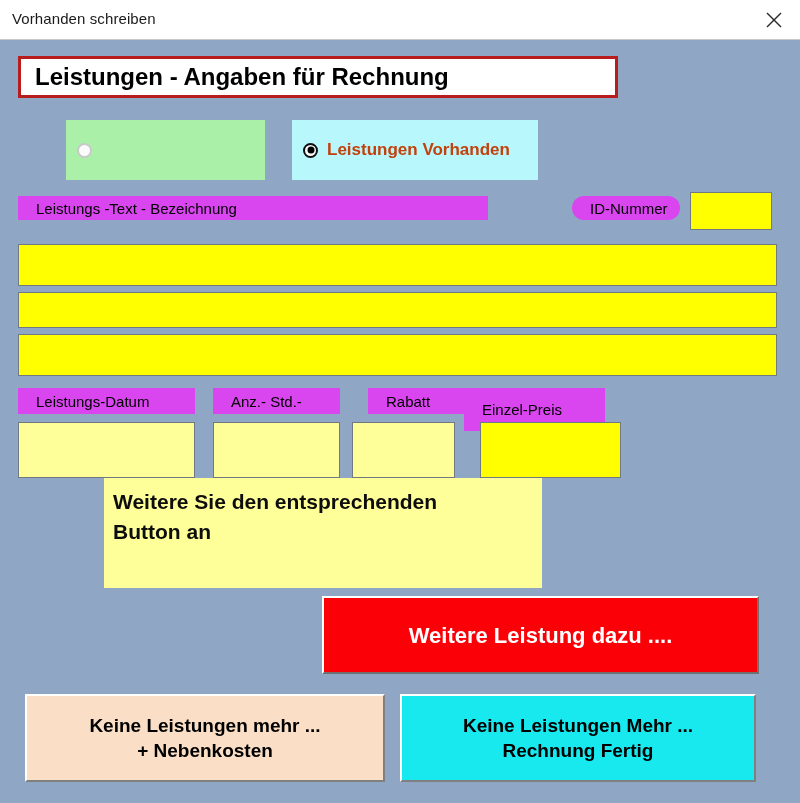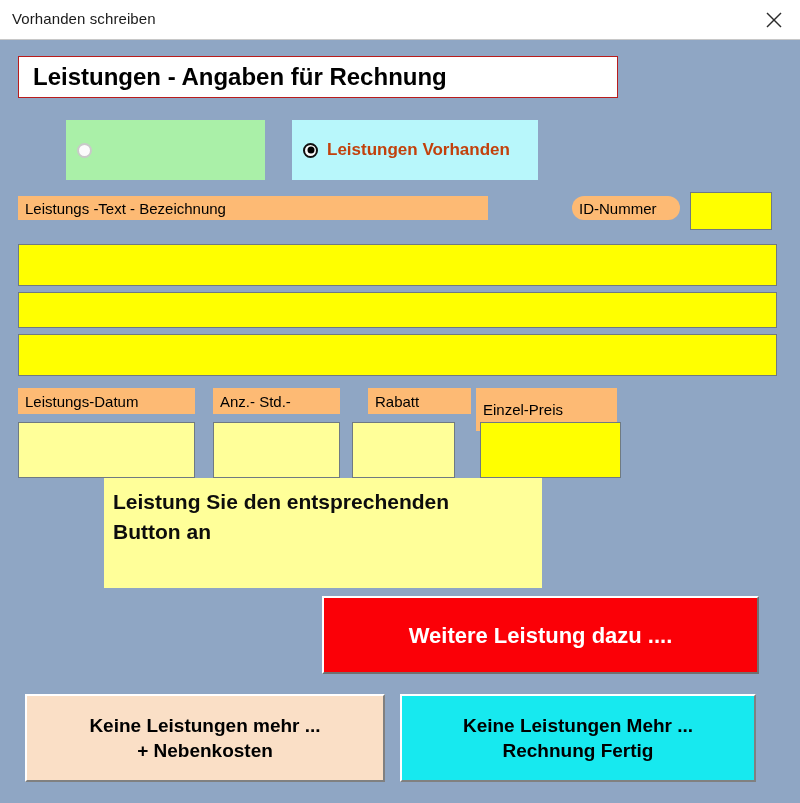--- a/index.html
+++ b/index.html
@@ -42,21 +42,21 @@
     cursor: pointer;
   }
   #close-button svg { display: block; }
 
   
   #header-box {
     position: absolute;
     left: 18px; top: 56px;
     width: 600px; height: 42px;
     background: #ffffff;
-    border: 1px solid #b91c1c;
+    border: 3px solid #b91c1c;
     box-sizing: border-box;
     display: flex;
     align-items: center;
   }
   #header-title {
     margin-left: 14px;
     font-size: 24px;
     font-weight: bold;
     color: #000000;
     white-space: nowrap;
@@ -108,36 +108,36 @@
     font-size: 17px;
     font-weight: bold;
     white-space: nowrap;
   }
   #radio-label-neu { color: #a8a8a8; }
   #radio-label-vorhanden { color: #c2410c; }
 
   
   .field-label {
     position: absolute;
-    background: #fdba74;
+    background: #d946ef;
     color: #000000;
     font-size: 15px;
     box-sizing: border-box;
     display: flex;
     align-items: center;
-    padding-left: 7px;
+    padding-left: 18px;
     white-space: nowrap;
     overflow: hidden;
   }
   #label-leistungstext { left: 18px;  top: 196px; width: 470px; height: 24px; }
   #label-idnummer      { left: 572px; top: 196px; width: 108px; height: 24px; border-radius: 12px; }
   #label-datum         { left: 18px;  top: 388px; width: 177px; height: 26px; }
   #label-anzstd        { left: 213px; top: 388px; width: 127px; height: 26px; }
   #label-rabatt        { left: 368px; top: 388px; width: 103px; height: 26px; }
-  #label-einzelpreis   { left: 476px; top: 388px; width: 141px; height: 43px; }
+  #label-einzelpreis   { left: 464px; top: 388px; width: 141px; height: 43px; }
 
   
   .yellow-input {
     position: absolute;
     background: #ffff00;
     border: 1px solid #6f7a82;
     box-sizing: border-box;
   }
   .lightyellow-input {
     position: absolute;
@@ -263,21 +263,21 @@
 <div class="field-label" id="label-anzstd">Anz.- Std.-</div>
 <div class="field-label" id="label-rabatt">Rabatt</div>
 <div class="field-label" id="label-einzelpreis">Einzel-Preis</div>
 
 <div class="lightyellow-input" id="input-datum"></div>
 <div class="lightyellow-input" id="input-anzstd"></div>
 <div class="lightyellow-input" id="input-rabatt"></div>
 <div class="yellow-input" id="input-einzelpreis"></div>
 
 <div id="instruction-note">
-  <div>Leistung Sie den entsprechenden</div>
+  <div>Weitere Sie den entsprechenden</div>
   <div>Button an</div>
 </div>
 
 <div class="btn" id="btn-weitere">
   <div>Weitere Leistung  dazu ....</div>
 </div>
 
 <div class="btn" id="btn-nebenkosten">
   <div>Keine Leistungen mehr ...</div>
   <div>+ Nebenkosten</div>

